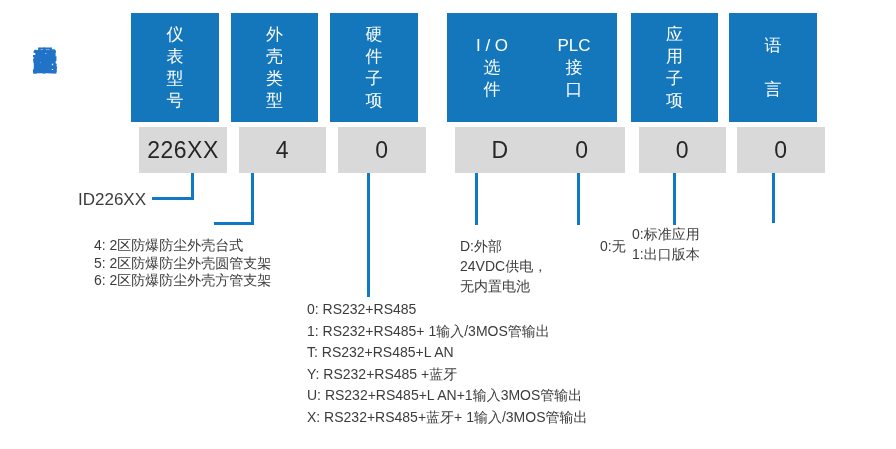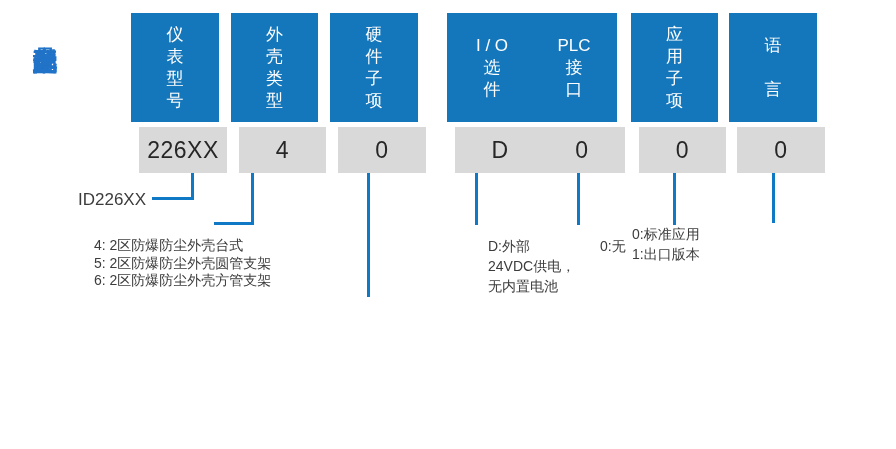--- a/index.html
+++ b/index.html
@@ -105,22 +105,28 @@
   <div class="vline" style="left:577px;top:173px;height:52px;"></div>
   <div class="vline" style="left:673px;top:173px;height:52px;"></div>
   <div class="vline" style="left:772px;top:173px;height:50px;"></div>
 
   <div class="note" style="left:78px;top:190px;font-size:17px;line-height:20px;">ID226XX</div>
 
   <div class="note" style="left:94px;top:237px;line-height:17.5px;">4: 2区防爆防尘外壳台式
 5: 2区防爆防尘外壳圆管支架
 6: 2区防爆防尘外壳方管支架</div>
 
+  <div class="note" style="left:307px;top:299px;line-height:21.5px;">0: RS232+RS485
+1: RS232+RS485+ 1输入/3MOS管输出
+T: RS232+RS485+L AN
+Y: RS232+RS485 +蓝牙
+U: RS232+RS485+L AN+1输入3MOS管输出
+X: RS232+RS485+蓝牙+ 1输入/3MOS管输出</div>
 
-  <div class="note" style="left:460px;top:236px;line-height:20px;margin-left:28px;">D:外部
+  <div class="note" style="left:460px;top:236px;line-height:20px;">D:外部
 24VDC供电，
 无内置电池</div>
 
   <div class="note" style="left:559px;top:236px;line-height:20px;margin-left:41px;">0:无</div>
 
   <div class="note" style="left:632px;top:224px;line-height:20px;">0:标准应用
 1:出口版本</div>
 
 
 </div>

